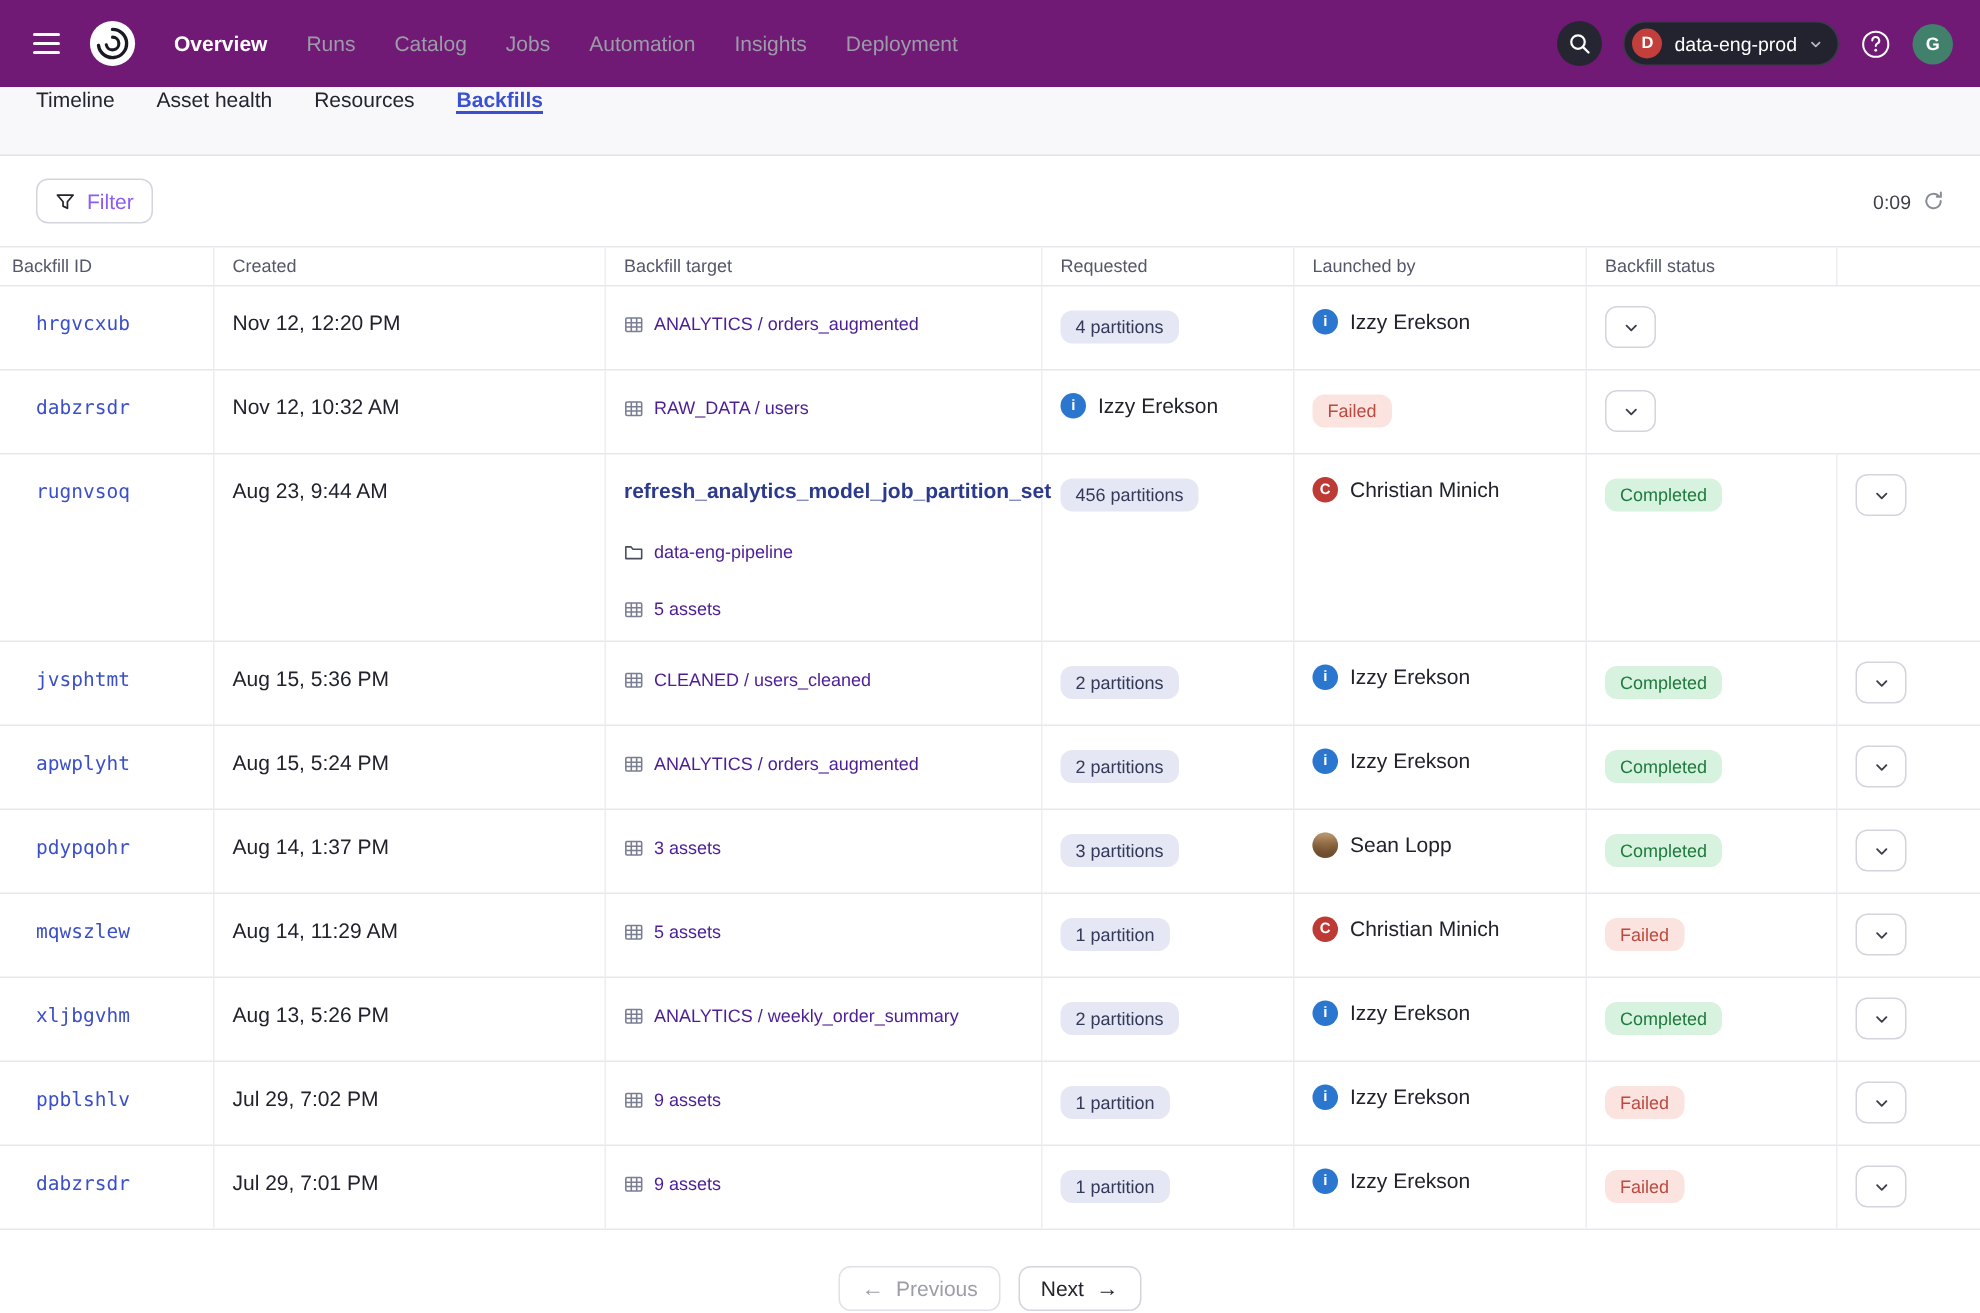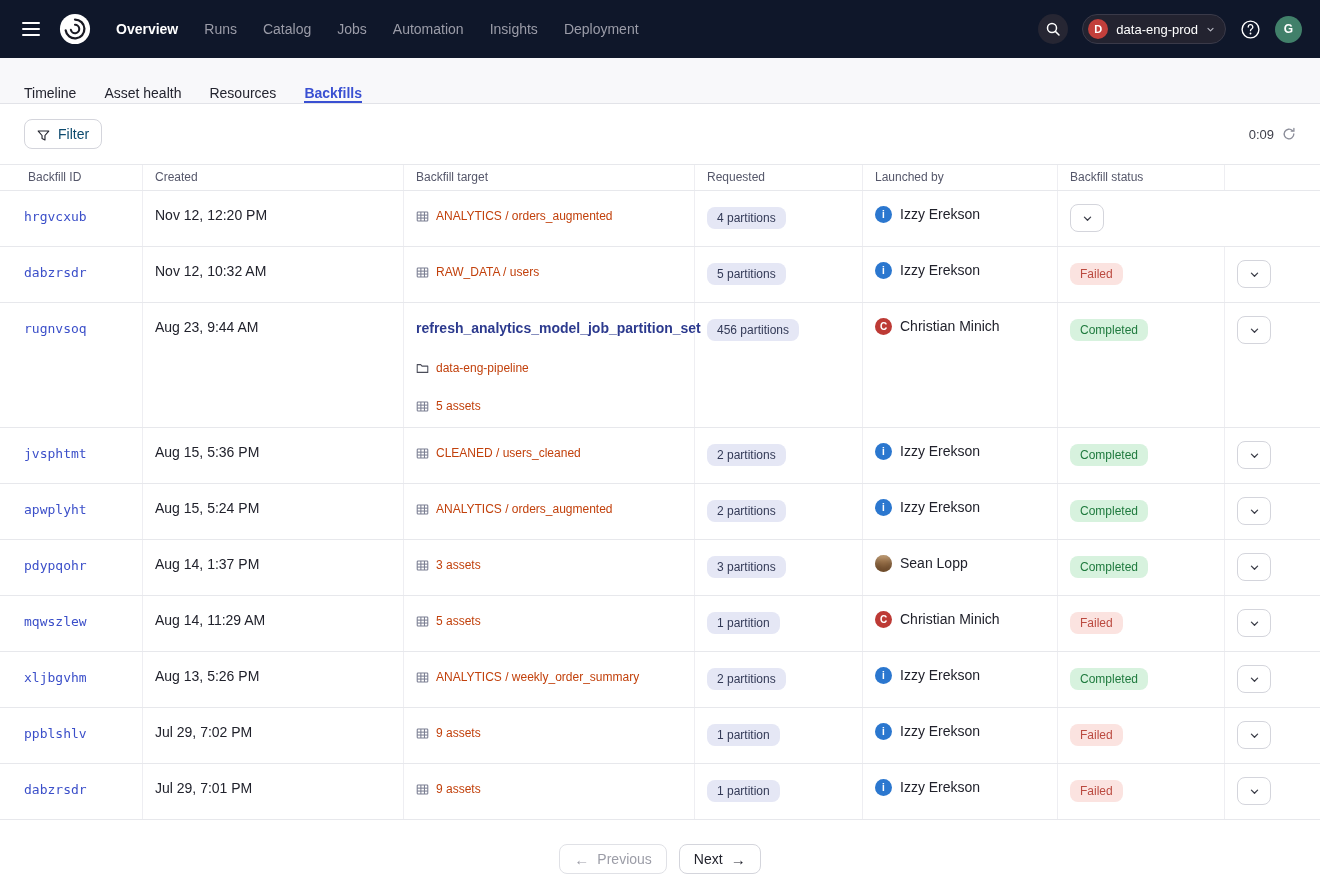--- a/index.html
+++ b/index.html
@@ -1,57 +1,57 @@
 <!DOCTYPE html>
 <html><head>
 <meta charset="utf-8">
 <style>
   *{box-sizing:border-box;margin:0;padding:0}
   html,body{width:1320px;height:875px}
   body{font-family:"Liberation Sans",sans-serif;background:#fff;color:#21222c;overflow:hidden}
 
   
-  .navbar{height:58px;background:#0f172a;display:flex;align-items:center;padding:0 18px;gap:14px}
+  .navbar{height:58px;background:#701a75;display:flex;align-items:center;padding:0 18px;gap:14px}
   .hamburger{background:none;border:none;cursor:pointer;display:flex;flex-direction:column;gap:4px;padding:6px 4px}
   .hamburger span{display:block;width:18px;height:2px;background:#fff;border-radius:1px}
   .logo{width:34px;height:34px;display:flex;align-items:center;justify-content:center}
   .nav-items{display:flex;gap:26px;margin-left:10px}
   .nav-item{font-size:14px;color:#9b9ca8;text-decoration:none;cursor:pointer}
   .nav-item.active{color:#fff;font-weight:700}
   .nav-right{margin-left:auto;display:flex;align-items:center;gap:14px}
   .icon-btn{background:none;border:none;display:flex;align-items:center;justify-content:center;cursor:pointer}
   .search-btn{width:30px;height:30px;border-radius:50%;background:#262633}
   .deploy-pill{display:flex;align-items:center;gap:8px;background:#232330;border:1px solid #3a3a49;border-radius:16px;padding:4px 10px 4px 5px;color:#fff;font-size:13px;cursor:pointer;font-family:inherit}
   .deploy-avatar{width:20px;height:20px;border-radius:50%;background:#c23f3b;color:#fff;font-size:11px;font-weight:700;display:flex;align-items:center;justify-content:center}
   .user-avatar{width:27px;height:27px;border-radius:50%;background:#41806a;border:none;color:#fff;font-size:12px;font-weight:700;display:flex;align-items:center;justify-content:center;cursor:pointer;font-family:inherit}
 
   
-  .tabbar{height:46px;background:#f8f8fa;border-bottom:1px solid #e2e3e8;display:flex;align-items:flex-end;gap:28px;padding:0 24px}
+  .tabbar{height:46px;background:#f8f8fa;border-bottom:1px solid #e2e3e8;display:flex;align-items:flex-start;gap:28px;padding:0 24px}
   .tab{font-size:14px;color:#23242f;display:flex;align-items:center;border-bottom:2px solid transparent;cursor:pointer;font-weight:500;text-decoration:none}
   .tab.active{color:#3a50d2;border-bottom-color:#3a50d2;font-weight:600}
 
   
   .toolbar{height:60px;display:flex;align-items:center;justify-content:space-between;padding:0 24px;background:#fff}
-  .filter-btn{display:flex;align-items:flex-end;gap:8px;background:#fff;border:1px solid #d4d5dc;border-radius:8px;padding:6px 12px;font-size:14px;color:#0c4a6e;cursor:pointer;font-family:inherit}
+  .filter-btn{display:flex;align-items:center;gap:8px;background:#fff;border:1px solid #d4d5dc;border-radius:8px;padding:6px 12px;font-size:14px;color:#8b5cf6;cursor:pointer;font-family:inherit}
   .refresh-area{display:flex;align-items:center;gap:8px;color:#3e3f4a;font-size:13px}
 
   
   .thead,.trow{display:grid;grid-template-columns:143px 261px 291px 168px 195px 167px 1fr}
   .thead{border-top:1px solid #e7e8ec;border-bottom:1px solid #e7e8ec}
   .th{font-size:12px;color:#55576a;padding:5px 12px 6px;border-right:1px solid #eeeef2;white-space:nowrap}
-  .th:first-child{padding-left:28px}
+  .th:first-child{padding-left:8px}
   .th:last-child{border-right:none}
   .trow{border-bottom:1px solid #e7e8ec;min-height:53px}
   .td{padding:16px 12px 14px;border-right:1px solid #eeeef2}
   .td:first-child{padding-left:24px}
   .td:last-child{border-right:none}
   .bid{font-family:"DejaVu Sans Mono","Liberation Mono",monospace;font-size:13px;color:#3b4fc9;text-decoration:none;cursor:pointer}
   .td-created{font-size:14px;color:#21222c}
   .target-asset{display:flex;align-items:center;gap:7px;padding-top:2px}
-  .target-link,.target-sub a{font-size:12px;color:#c2410c;text-decoration:none;cursor:pointer}
+  .target-link,.target-sub a{font-size:12px;color:#4c1d95;text-decoration:none;cursor:pointer}
   .job-title{font-size:14px;font-weight:700;color:#2c3a8e;text-decoration:none;display:inline-block;cursor:pointer}
   .target-sub{display:flex;align-items:center;gap:7px;margin-top:24px}
   .ticon{display:flex;align-items:center;flex:none}
   .req-badge{display:inline-block;background:#e5e7f5;color:#333a57;font-size:12px;padding:4px 10px;border-radius:8px;white-space:nowrap}
   .td-by{display:flex;align-items:flex-start;gap:8px;font-size:14px;padding-top:15px}
   .lavatar{width:17px;height:17px;border-radius:50%;color:#fff;font-size:10px;font-weight:700;display:flex;align-items:center;justify-content:center;flex:none}
   .lavatar.photo{box-shadow:inset 0 -6px 7px rgba(55,28,8,.5), inset 0 3px 4px rgba(255,235,200,.35)}
   .by-name{line-height:17px;color:#21222c}
   .status-badge{display:inline-block;font-size:12px;padding:4px 10px;border-radius:8px;white-space:nowrap}
   .status-badge.success{background:#d7f2de;color:#1f7a3e}
@@ -191,21 +191,20 @@
                 <rect x="1.5" y="2.5" width="13" height="11" rx="1"></rect>
                 <line x1="1.5" y1="6.3" x2="14.5" y2="6.3"></line>
                 <line x1="1.5" y1="9.9" x2="14.5" y2="9.9"></line>
                 <line x1="6" y1="2.5" x2="6" y2="13.5"></line>
                 <line x1="10.4" y1="2.5" x2="10.4" y2="13.5"></line>
               </svg>
             </span>
             <a class="target-link">RAW_DATA / users</a>
           </div>
         </div>
-        <div class="td"><span class="req-badge">5 partitions</span></div>
         <div class="td td-by">
           <span class="lavatar" style="background:#2b77cf">i</span>
           <span class="by-name">Izzy Erekson</span>
         </div>
         <div class="td"><span class="status-badge fail">Failed</span></div>
         <div class="td td-actions">
           <button class="chev-btn">
             <svg width="11" height="11" viewBox="0 0 16 16" fill="none" stroke="#3c3e49" stroke-width="1.8" stroke-linecap="round" stroke-linejoin="round">
               <path d="M3.5 6l4.5 4.5L12.5 6"></path>
             </svg>

